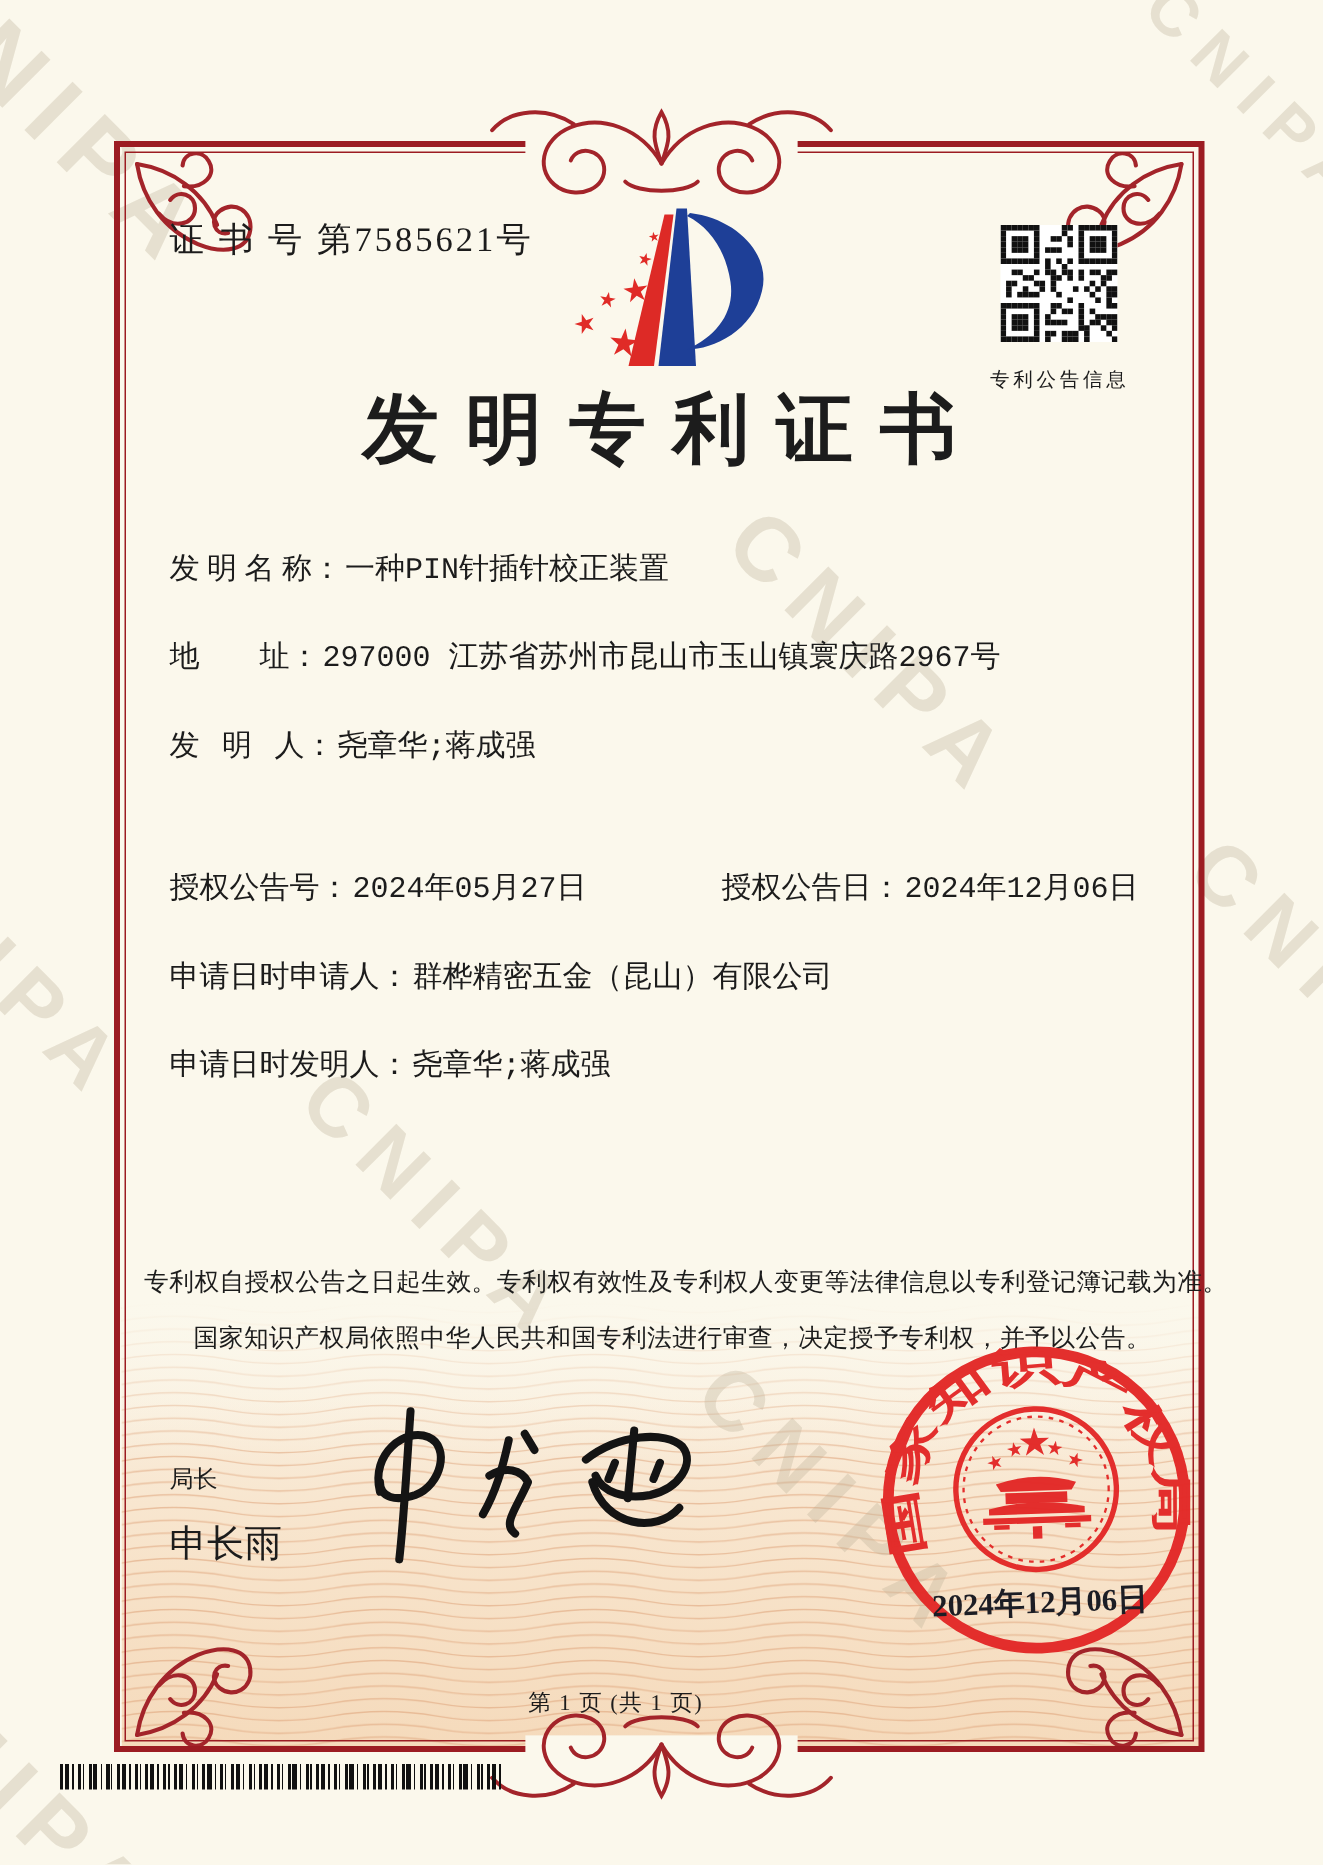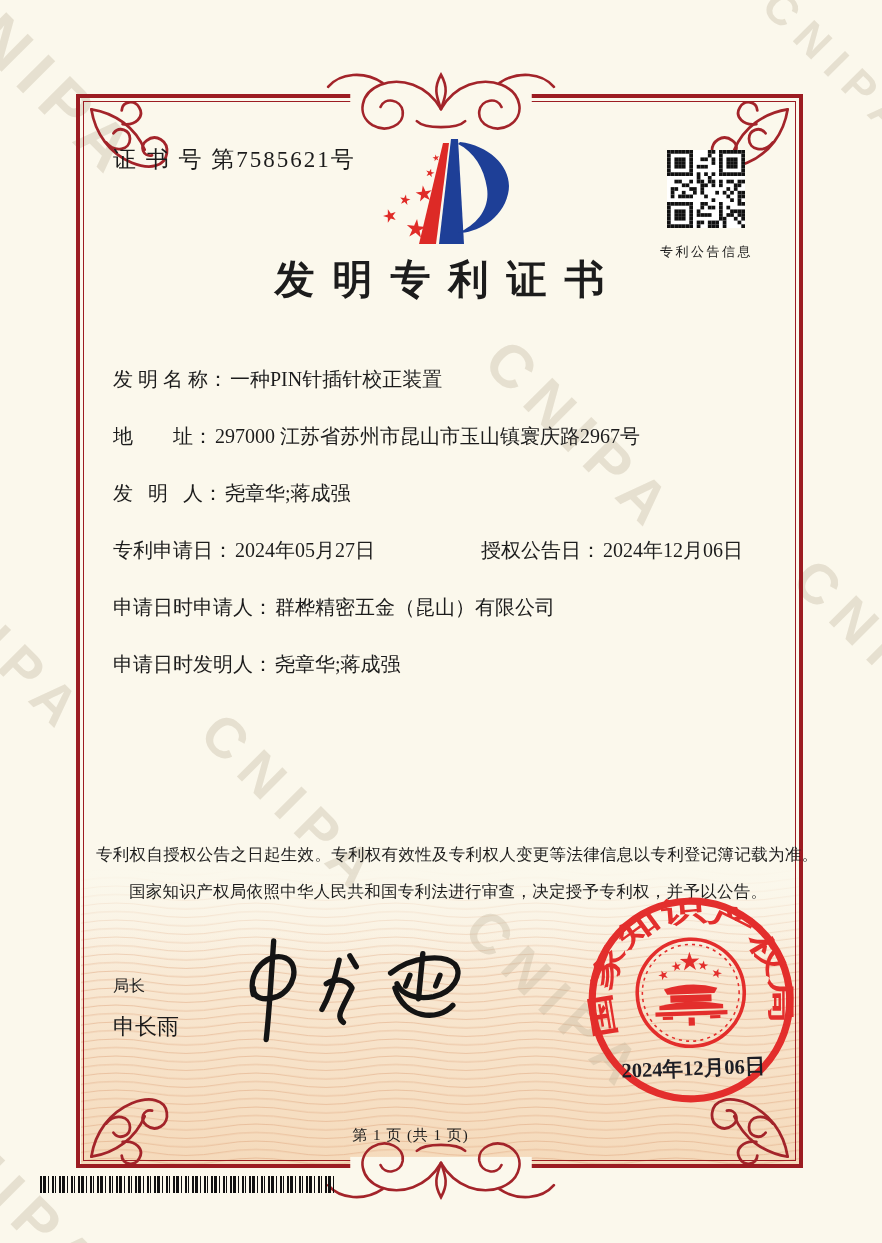--- a/index.html
+++ b/index.html
@@ -35,39 +35,39 @@
   .orn-br{left:703px;top:1072px;width:92px;height:92px;}
 
   
   .cert-no{position:absolute;left:113px;top:144px;font-size:23px;letter-spacing:2px;z-index:3;}
   .logo{position:absolute;left:372px;top:136px;width:140px;height:116px;z-index:3;}
   .qr-wrap{position:absolute;left:660px;top:150px;width:92px;text-align:center;z-index:3;}
   .qr-box{width:78px;height:78px;margin:0 auto;background:#fff;}
   .qr-caption{margin-top:11px;font-size:13px;letter-spacing:2.5px;white-space:nowrap;}
 
   .title{position:absolute;left:76px;top:252px;width:727px;text-align:center;z-index:3;
-         font-size:40px;font-weight:700;letter-spacing:18px;text-indent:18px;}
+         font-size:51px;font-weight:700;letter-spacing:18px;text-indent:18px;}
 
   
   .fields{position:absolute;left:113px;top:366px;width:646px;font-size:20px;z-index:3;}
   .frow{margin-bottom:31px;line-height:26px;}
-  .frow span{white-space:pre;}
+  .frow span{white-space:pre;margin-top:36px;}
   .fp-main{display:inline-block;width:368px;}
-  .fval{margin-left:2px;}
+  .fval{margin-left:2px;font-family:Liberation Mono, monospace;}
 
   
   .body-par{position:absolute;left:96px;top:836px;width:700px;z-index:3;
             font-size:16.5px;line-height:2.25;letter-spacing:.3px;}
   .bp-line{white-space:nowrap;}
   .bp-1{text-indent:2em;}
 
   
   .sig-title{position:absolute;left:113px;top:976px;font-size:16px;z-index:3;
              font-family:"Liberation Sans","DejaVu Sans",sans-serif;text-align:center;}
-  .sig-name{position:absolute;left:113px;top:1012px;font-size:22px;z-index:3;
+  .sig-name{position:absolute;left:113px;top:1012px;font-size:25px;z-index:3;
             font-family:"Liberation Sans","DejaVu Sans",sans-serif;}
   .sig-svg{position:absolute;left:222px;top:928px;width:260px;height:118px;z-index:3;}
 
   
   .seal{position:absolute;left:585px;top:894px;width:212px;height:212px;z-index:4;
         opacity:.96;transform:rotate(-2deg);}
 
   .footer{position:absolute;left:76px;top:1126px;width:669px;text-align:center;
           font-size:15px;z-index:3;letter-spacing:1px;}
 
@@ -389,21 +389,21 @@
     <div class="frow">
       <span>发 明 名 称：</span><span class="fval">一种PIN针插针校正装置</span>
     </div>
     <div class="frow">
       <span>地        址：</span><span class="fval">297000 江苏省苏州市昆山市玉山镇寰庆路2967号</span>
     </div>
     <div class="frow">
       <span>发   明   人：</span><span class="fval">尧章华;蒋成强</span>
     </div>
     <div class="frow">
-      <span class="fp-main"><span>专利申请日：</span><span class="fval">2024年05月27日</span></span><span>授权公告日：</span><span class="fval">2024年12月06日</span>
+      <span class="fp-main"><span>授权公告号：</span><span class="fval">2024年05月27日</span></span><span>授权公告日：</span><span class="fval">2024年12月06日</span>
     </div>
     <div class="frow">
       <span>申请日时申请人：</span><span class="fval">群桦精密五金（昆山）有限公司</span>
     </div>
     <div class="frow">
       <span>申请日时发明人：</span><span class="fval">尧章华;蒋成强</span>
     </div>
   </div>
 
   <div class="body-par">

